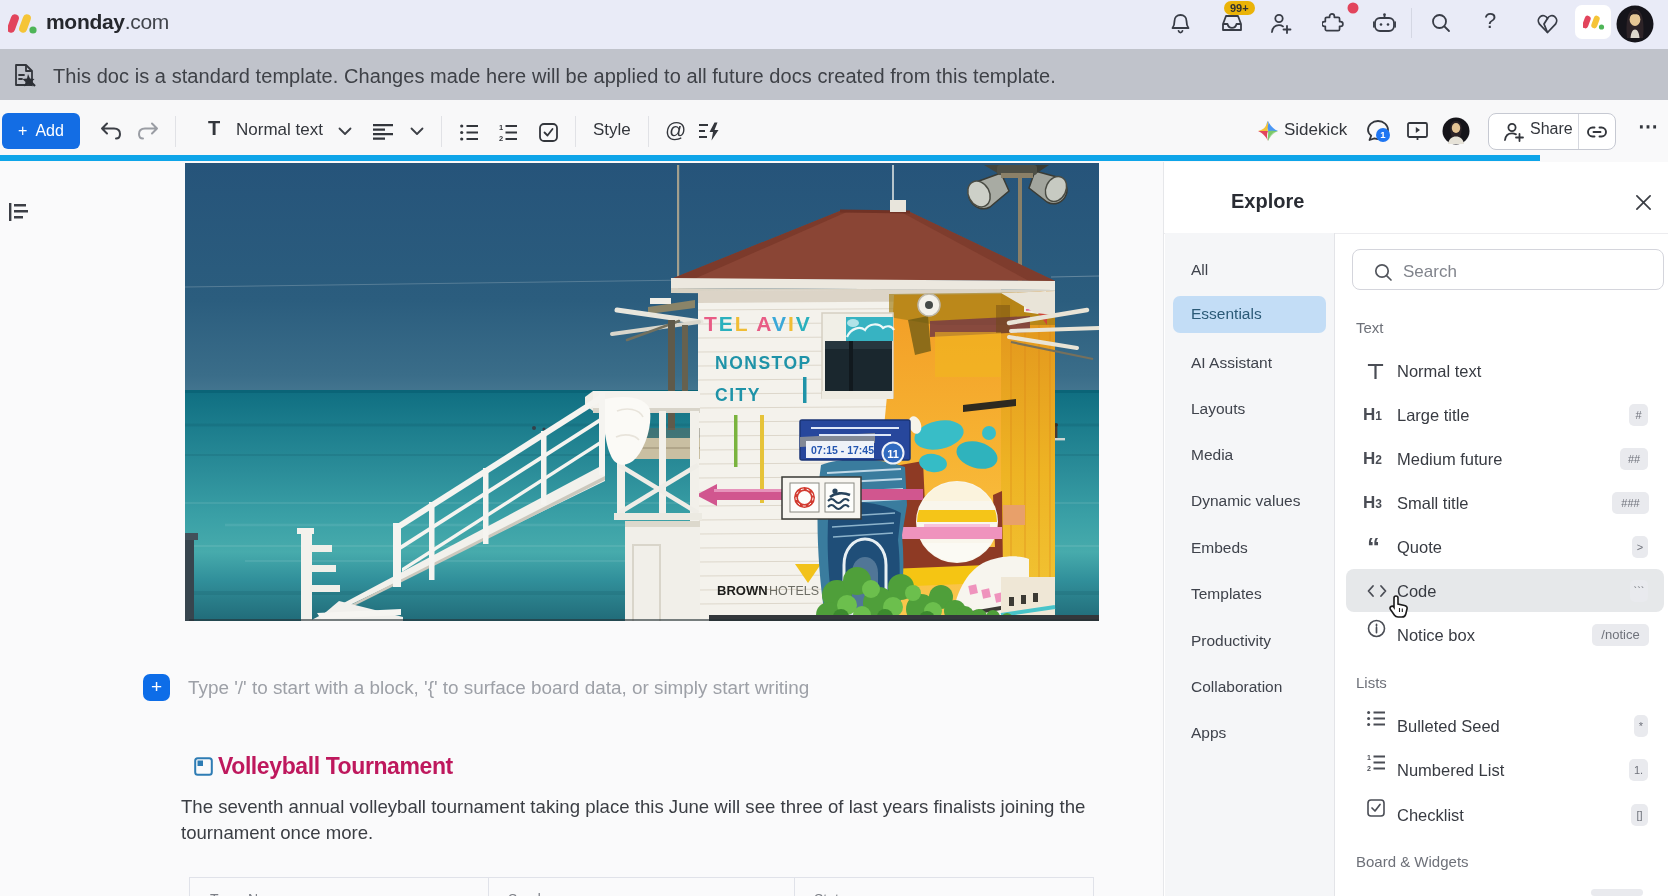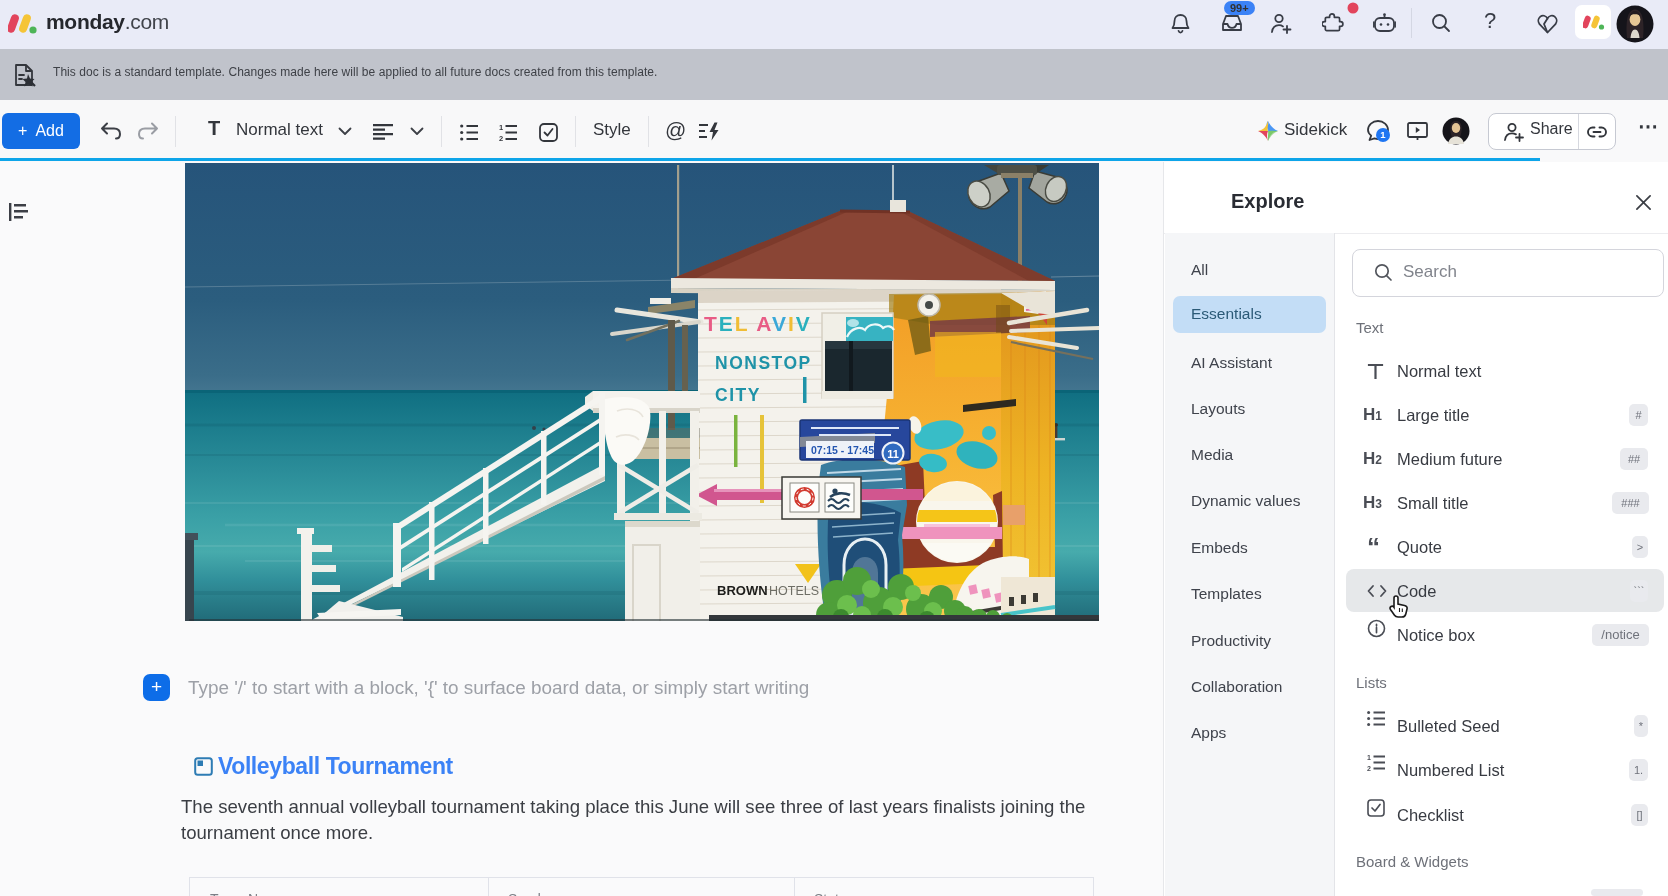--- a/index.html
+++ b/index.html
@@ -7,44 +7,44 @@
 body { position:relative; background:#f9f9fa; }
 .abs { position:absolute; }
 
 #topbar { position:absolute; left:0; top:0; width:1668px; height:49px; background:#e9ebf7; }
 #logo { position:absolute; left:8px; top:11px; }
 #logotext { position:absolute; left:46px; top:10px; font-size:21px; font-weight:bold; color:#25272d; letter-spacing:-0.3px;}
 #logotext .com { font-weight:normal; color:#41444b; }
 .tico { position:absolute; top:13px; }
 
 #notice { position:absolute; left:0; top:49px; width:1668px; height:51px; background:#c0c3cb; }
-#notice .txt { position:absolute; left:53px; top:16px; font-size:12px; color:#3e4147; letter-spacing:0.06px; }
-
-#toolbar { position:absolute; left:0; top:100px; width:1540px; height:61px; background:#f8f8f9; border-bottom:3px solid #0ea5e9; }
+#notice .txt { position:absolute; left:53px; top:16px; font-size:20px; color:#3e4147; letter-spacing:0.06px; }
+
+#toolbar { position:absolute; left:0; top:100px; width:1540px; height:61px; background:#f8f8f9; border-bottom:6px solid #0ea5e9; }
 #addbtn { position:absolute; left:2px; top:13px; width:78px; height:36px; background:#136de4; border-radius:6px; color:#fff; font-size:16px; line-height:36px; text-align:center; }
 .tbsep { position:absolute; top:16px; width:1px; height:31px; background:#e1e2e6; }
 .tbtext { position:absolute; font-size:17px; color:#33363c; }
 
 #content { position:absolute; left:0; top:162px; width:1668px; height:734px; background:#fafafb; }
 #photo { position:absolute; left:185px; top:1px; }
 #plusbtn { position:absolute; left:143px; top:512px; width:27px; height:27px; background:#0d6de8; border-radius:7px; color:#fff; font-size:19px; line-height:26px; text-align:center; }
 #placeholder { position:absolute; left:188px; top:515px; font-size:18.9px; color:#9da0a7; }
-#heading { position:absolute; left:218px; top:591px; font-size:23px; font-weight:bold; color:#3b82f6; letter-spacing:-0.4px; }
+#heading { position:absolute; left:218px; top:591px; font-size:23px; font-weight:bold; color:#be185d; letter-spacing:-0.4px; }
 #para { position:absolute; left:181px; top:632px; font-size:18.6px; color:#3b3e44; line-height:25.5px; width:940px; }
 
 .tline { position:absolute; background:#e0e2e9; }
 
 #panel { position:absolute; left:1163px; top:162px; width:505px; height:734px; background:#ffffff; border-left:1px solid #e6e7ea; }
 #panel h1 { position:absolute; left:20px; top:28px; font-size:20px; color:#292c33;margin-left:47px; }
 #pclose { position:absolute; left:471px; top:32px; width:17px; height:17px; }
 #psidebar { position:absolute; left:1px; top:71px; width:170px; height:663px; background:#f5f6f8; border-right:1px solid #e3e4e8; }
 .pcat { position:absolute; left:27px; font-size:15.5px; color:#3f434c; }
 #pill { position:absolute; left:9px; top:134px; width:153px; height:37px; background:#c3ddf6; border-radius:7px; }
 #pill span { position:absolute; left:18px; top:9px; font-size:15.5px; color:#2b5a77; }
-#psearch { position:absolute; left:188px; top:87px; width:312px; height:48px; border:1px solid #d4d5dc; border-radius:8px; background:#fff; }
+#psearch { position:absolute; left:188px; top:87px; width:312px; height:41px; border:1px solid #d4d5dc; border-radius:8px; background:#fff; }
 #psearch span { position:absolute; left:50px; top:12px; font-size:17px; color:#81848c; }
 .plabel { position:absolute; left:192px; font-size:15px; color:#6e7179; }
 .pitem { position:absolute; left:233px; font-size:16.5px; color:#383b42; }
 .picon { position:absolute; left:203px; }
 .pbadge { position:absolute; background:#e9eaee; border-radius:5px; font-size:11px; color:#6f727b; text-align:center; }
 #codehover { position:absolute; left:182px; top:407px; width:318px; height:43px; background:#e6e8ea; border-radius:8px; }
 </style>
 </head>
 <body>
 
@@ -55,21 +55,21 @@
     <circle cx="25" cy="19" r="3.6" fill="#4eb558"></circle>
   </svg>
   <div id="logotext">monday<span class="com">.com</span></div>
   <svg class="tico" style="left:1171px;" width="19" height="21" viewBox="0 0 19 21">
       <path d="M9.5 2 C13 2 15.5 4.5 15.5 8 C15.5 11.5 16.3 13.5 17.5 15 H1.5 C2.7 13.5 3.5 11.5 3.5 8 C3.5 4.5 6 2 9.5 2 Z" stroke="#383c46" stroke-width="1.8" fill="none" stroke-linejoin="round"></path>
       <path d="M7.5 17.8 C7.9 19 8.6 19.6 9.5 19.6 C10.4 19.6 11.1 19 11.5 17.8" stroke="#383c46" stroke-width="1.8" fill="none" stroke-linecap="round"></path>
     </svg>
   <svg class="tico" style="left:1221px; top:14px;" width="22" height="19" viewBox="0 0 22 19">
       <path d="M2 10 L5 2 H17 L20 10 V16 H2 Z M2 10 H6.5 C7 12.3 8.8 13.8 11 13.8 C13.2 13.8 15 12.3 15.5 10 H20" stroke="#383c46" stroke-width="1.8" fill="none" stroke-linejoin="round"></path>
     </svg>
-  <div class="abs" style="left:1224px; top:1px; background:#3b82f6; border-radius:9px; padding:1px 6px; font-size:11px; font-weight:bold; color:#323232;">99+</div>
+  <div class="abs" style="left:1224px; top:1px; background:#eab308; border-radius:9px; padding:1px 6px; font-size:11px; font-weight:bold; color:#323232;">99+</div>
   <svg class="tico" style="left:1270px;" width="22" height="21" viewBox="0 0 22 21">
       <circle cx="9" cy="5.5" r="3.7" stroke="#383c46" stroke-width="1.8" fill="none"></circle>
       <path d="M2 19 C2.6 14.5 5.4 12.2 9 12.2 C10.5 12.2 11.9 12.6 13 13.4" stroke="#383c46" stroke-width="1.8" fill="none" stroke-linecap="round"></path>
       <path d="M17 13 V20 M13.5 16.5 H20.5" stroke="#383c46" stroke-width="1.8" stroke-linecap="round"></path>
     </svg>
   <svg class="tico" style="left:1322px;" width="22" height="22" viewBox="0 0 22 22">
       <path d="M8 3.5 C8 2.1 9.1 1 10.5 1 C11.9 1 13 2.1 13 3.5 L13 4.5 L17 4.5 C17.8 4.5 18.5 5.2 18.5 6 L18.5 9 L19.5 9 C20.9 9 22 10.1 22 11.5 C22 12.9 20.9 14 19.5 14 L18.5 14 L18.5 17 C18.5 17.8 17.8 18.5 17 18.5 L5 18.5 C4.2 18.5 3.5 17.8 3.5 17 L3.5 14 L2.5 14 C1.1 14 0 12.9 0 11.5 C0 10.1 1.1 9 2.5 9 L3.5 9 L3.5 6 C3.5 5.2 4.2 4.5 5 4.5 L8 4.5 Z" stroke="#383c46" stroke-width="1.8" fill="none" stroke-linejoin="round" transform="scale(0.95)"></path>
     </svg>
   <svg class="tico" style="left:1347px; top:2px;" width="12" height="12" viewBox="0 0 12 12">
       <circle cx="6" cy="6" r="5.5" fill="#e2445c"></circle>

